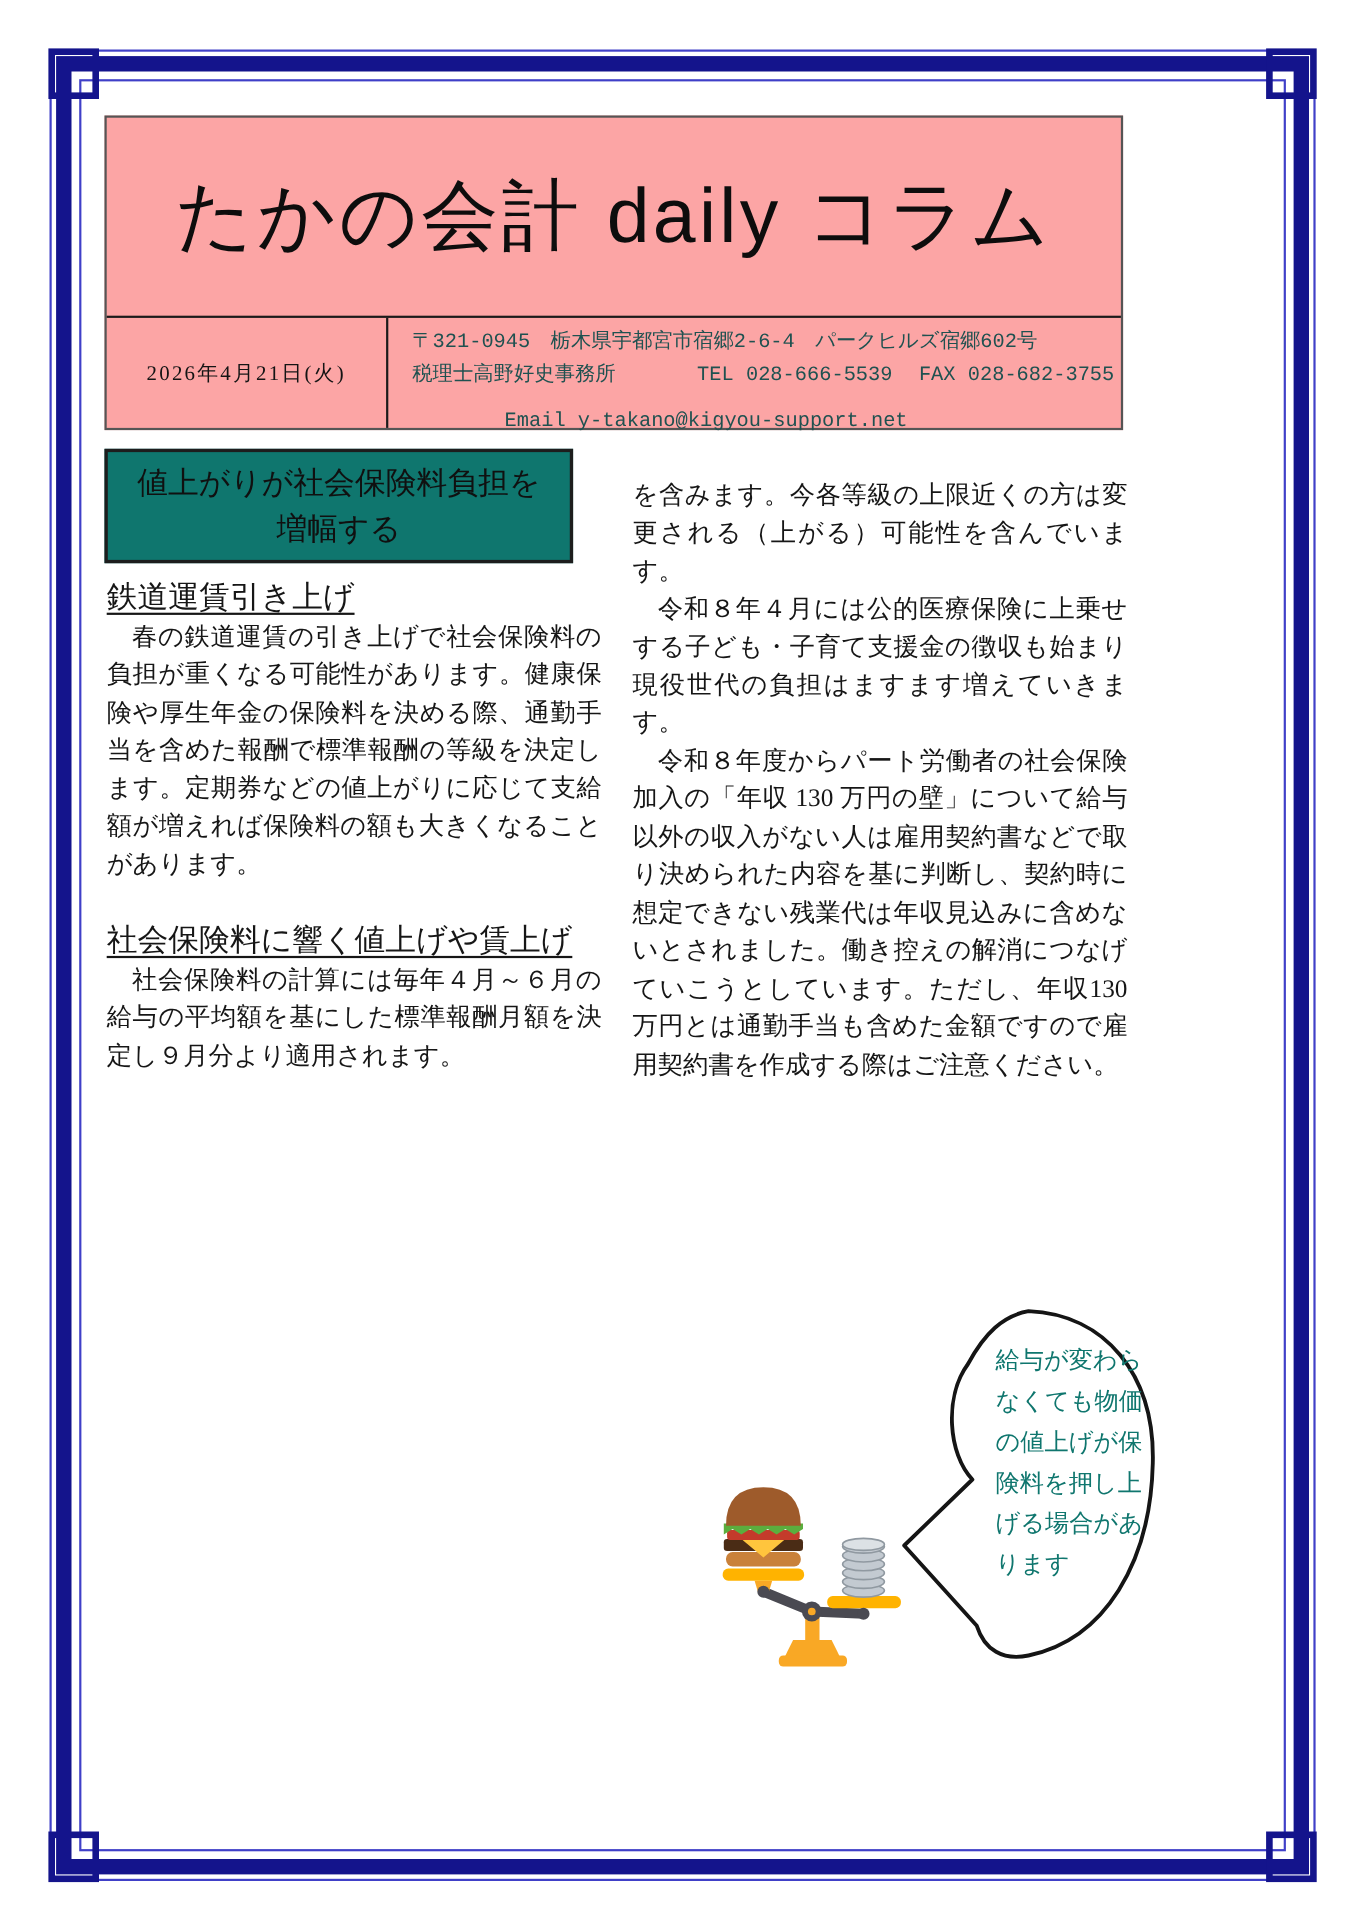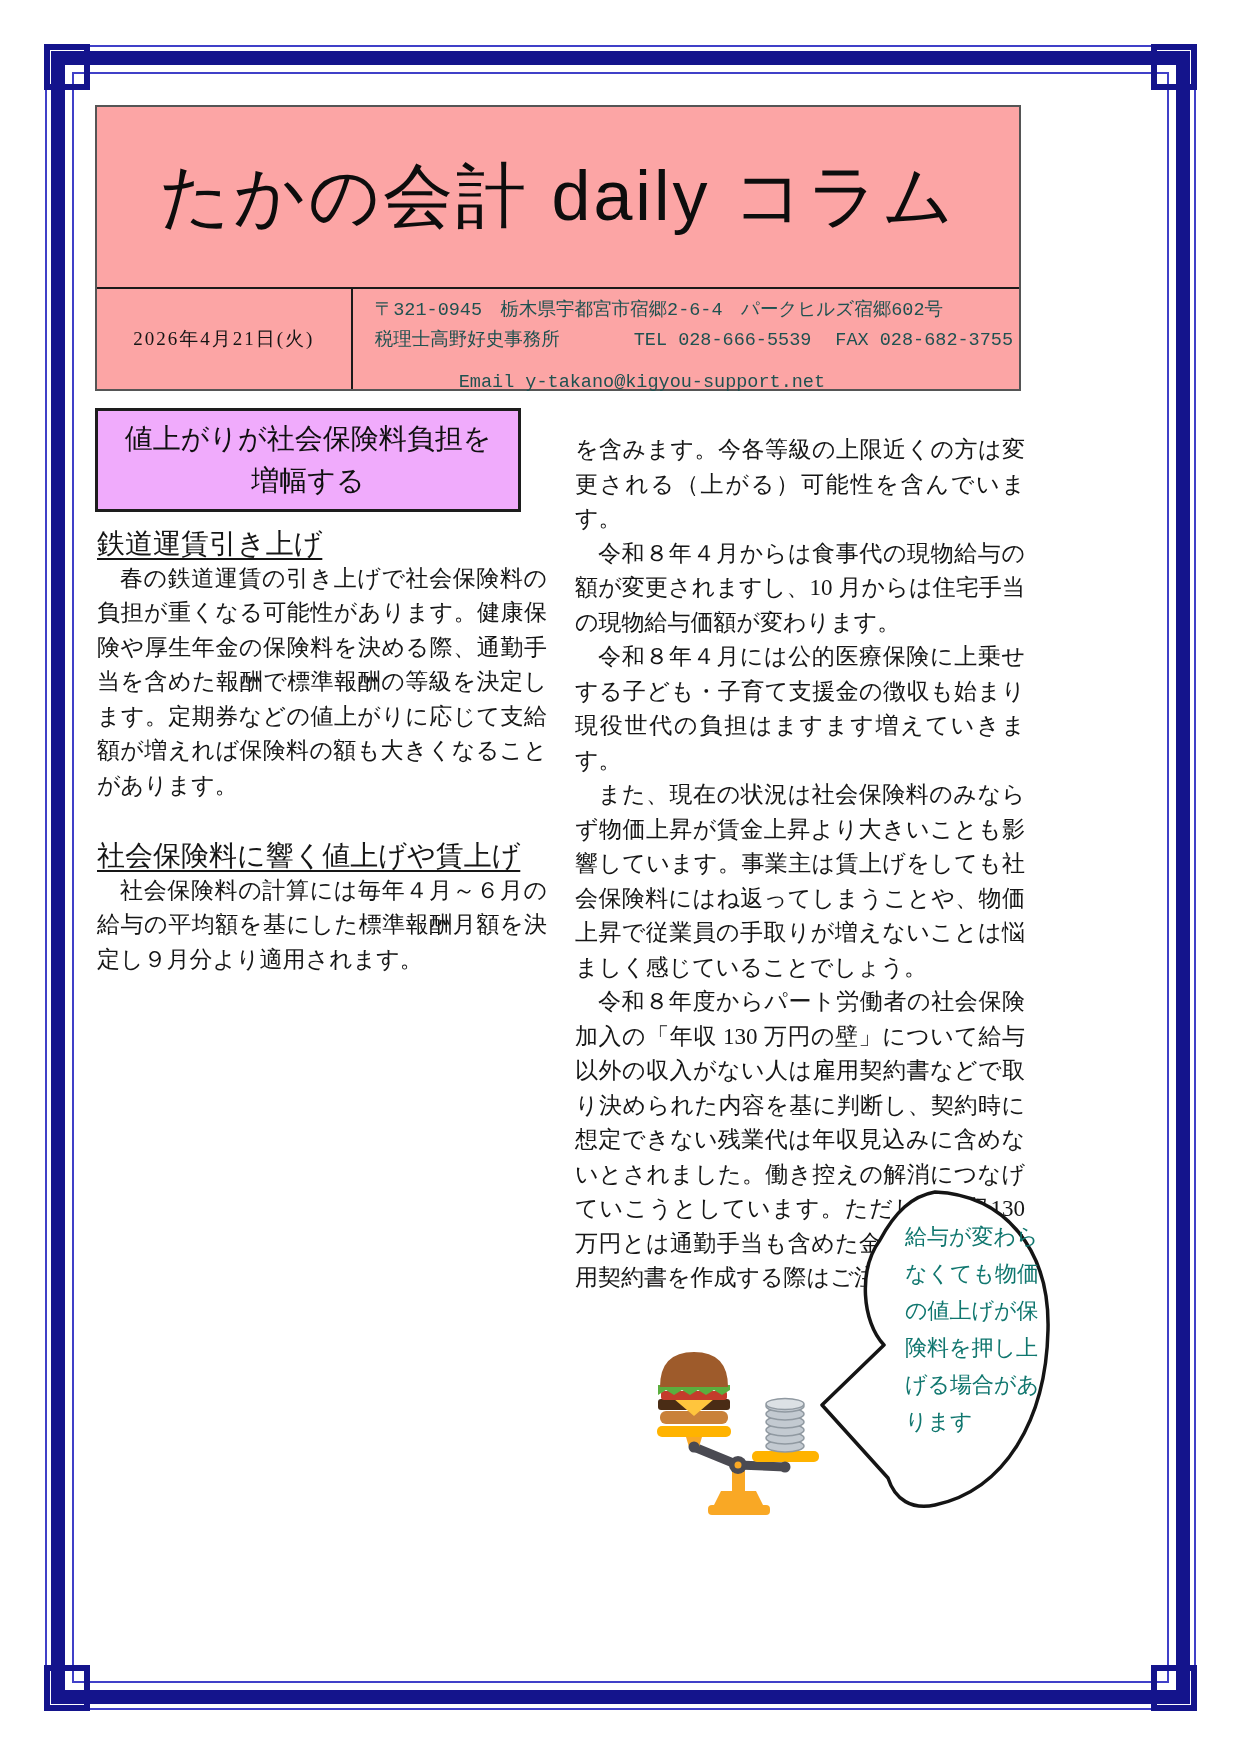--- a/index.html
+++ b/index.html
@@ -21,21 +21,21 @@
   .date-cell{width:464px;border-right:2px solid #1a1a1a;display:flex;align-items:center;justify-content:center;
     font-family:"Liberation Serif","DejaVu Serif",serif;font-size:19px;color:#141414;letter-spacing:2px;}
   .addr-cell{flex:1;padding:7px 6px 4px 22px;font-family:"Liberation Mono","DejaVu Sans Mono",monospace;
     font-size:18.5px;line-height:30px;color:#1F5150;white-space:nowrap;}
   .office-line span{margin-right:0;}
   .office-line .gap{display:inline-block;width:74px;}
   .office-line .gap2{display:inline-block;width:24px;}
   .email-line{margin-left:84px;margin-top:12px;}
 
   
-  .headline{position:absolute;left:95px;top:408px;width:426px;height:104px;background:#f0abfc;
+  .headline{position:absolute;left:95px;top:408px;width:426px;height:104px;background:#0f766e;
     border:3px solid #1d1d1d;box-sizing:border-box;display:flex;flex-direction:column;align-items:center;justify-content:center;
     font-family:"Liberation Sans","DejaVu Sans",sans-serif;font-size:28px;line-height:42px;color:#101010;}
 
   
   .col{position:absolute;width:450px;font-family:"Liberation Serif","DejaVu Serif",serif;
     font-size:23px;line-height:34.5px;color:#161616;text-align:justify;}
   .col-left{left:97px;top:527px;}
   .col-right{left:575px;top:401px;}
   .col p{margin:0;text-indent:1em;}
   .col p.noindent{text-indent:0;margin-top:32px;}
@@ -83,23 +83,21 @@
 
   <div class="col col-left">
     <h3 class="sec">鉄道運賃引き上げ</h3>
     <p>春の鉄道運賃の引き上げで社会保険料の負担が重くなる可能性があります。健康保険や厚生年金の保険料を決める際、通勤手当を含めた報酬で標準報酬の等級を決定します。定期券などの値上がりに応じて支給額が増えれば保険料の額も大きくなることがあります。</p>
     <h3 class="sec second">社会保険料に響く値上げや賃上げ</h3>
     <p>社会保険料の計算には毎年４月～６月の給与の平均額を基にした標準報酬月額を決定し９月分より適用されます。</p>
   </div>
 
   <div class="col col-right">
     <p class="noindent">を含みます。今各等級の上限近くの方は変更される（上がる）可能性を含んでいます。</p>
-    <p>令和８年４月からは食事代の現物給与の額が変更されますし、10 月からは住宅手当の現物給与価額が変わります。</p>
     <p>令和８年４月には公的医療保険に上乗せする子ども・子育て支援金の徴収も始まり現役世代の負担はますます増えていきます。</p>
-    <p>また、現在の状況は社会保険料のみならず物価上昇が賃金上昇より大きいことも影響しています。事業主は賃上げをしても社会保険料にはね返ってしまうことや、物価上昇で従業員の手取りが増えないことは悩ましく感じていることでしょう。</p>
     <p>令和８年度からパート労働者の社会保険加入の「年収 130 万円の壁」について給与以外の収入がない人は雇用契約書などで取り決められた内容を基に判断し、契約時に想定できない残業代は年収見込みに含めないとされました。働き控えの解消につなげていこうとしています。ただし、年収130万円とは通勤手当も含めた金額ですので雇用契約書を作成する際はご注意ください。</p>
   </div>
 
   <svg class="scale-illo" width="255" height="185" viewBox="0 0 255 185">
 
     <g>
       <line x1="122" y1="111" x2="166" y2="129" stroke="#4A4A52" stroke-width="9" stroke-linecap="round"></line>
       <line x1="166" y1="129" x2="213" y2="131" stroke="#4A4A52" stroke-width="9" stroke-linecap="round"></line>
     </g>
 

